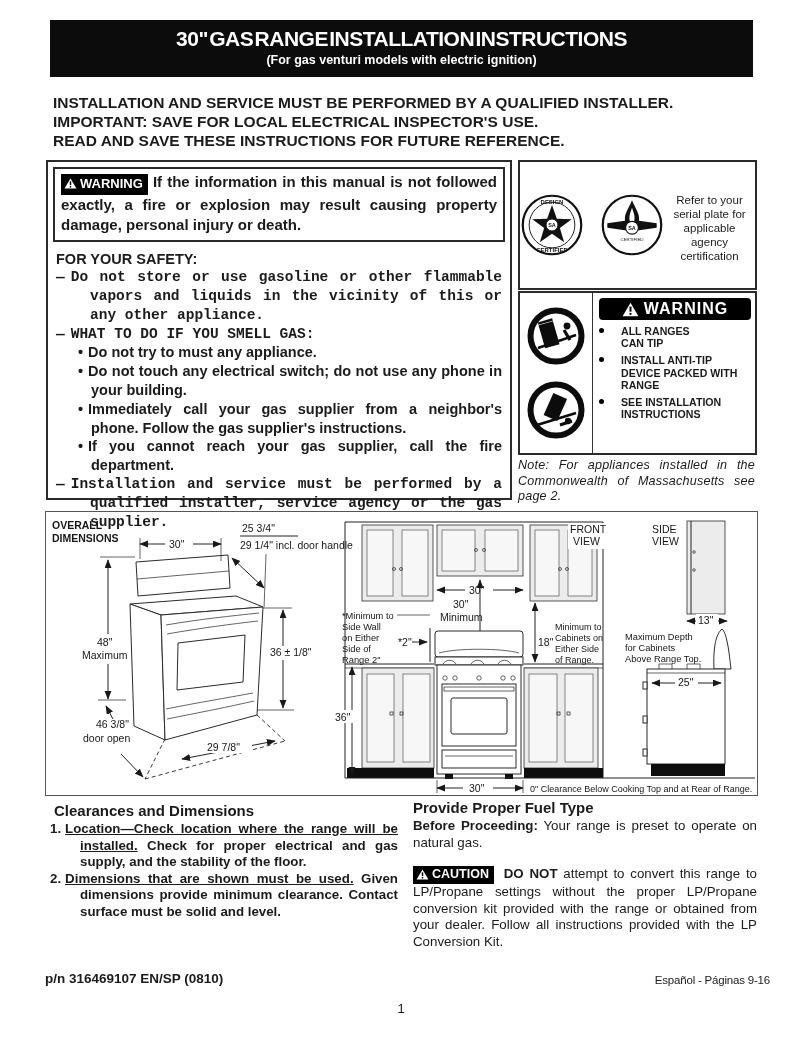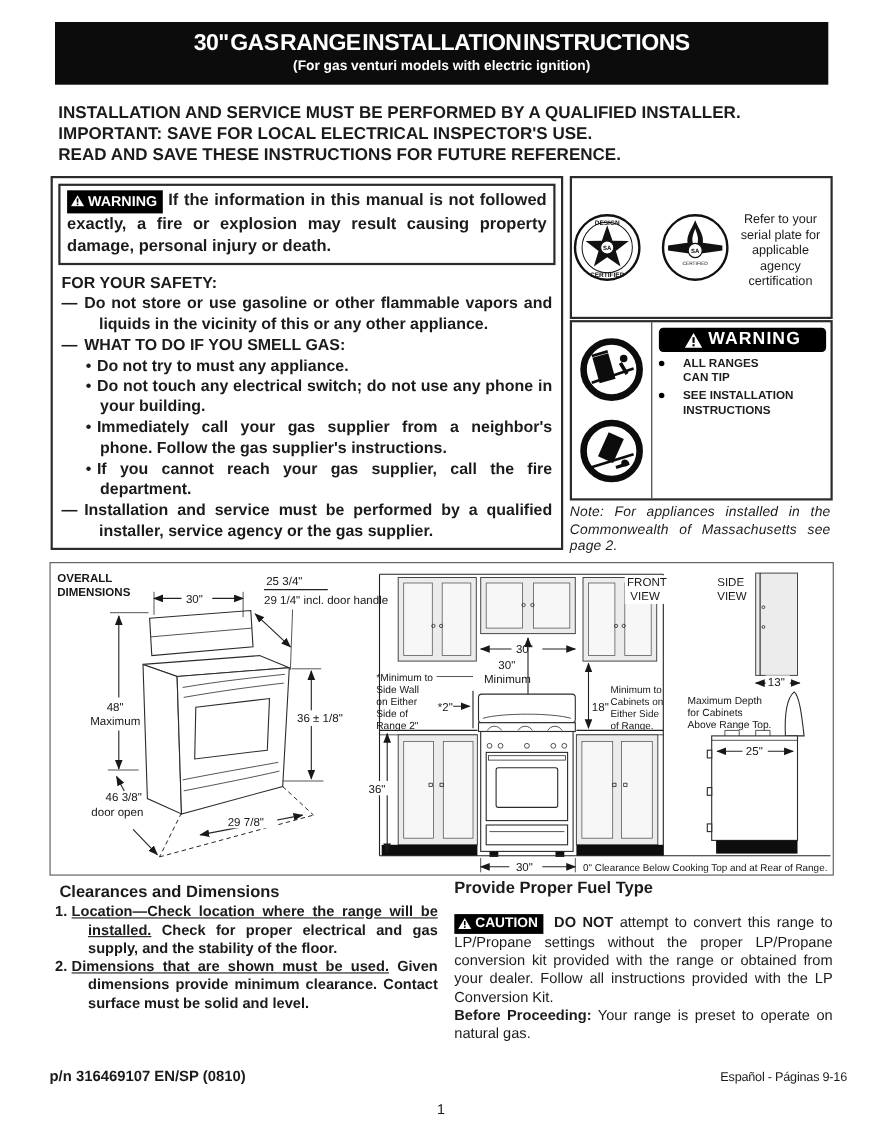--- a/index.html
+++ b/index.html
@@ -16,21 +16,21 @@
 
   
   .cols{position:absolute;left:46px;top:160px;width:637px;height:345px;}
   .safetybox{position:absolute;left:0;top:0;width:462px;height:336px;border:2px solid #2b2b2b;}
   .warnbox{margin:5px 5px 4px 5px;border:2px solid #2b2b2b;padding:3px 6px 5px 6px;
            font-size:15px;font-weight:bold;line-height:20px;text-align:justify;}
   .badge{display:inline-flex;align-items:center;gap:3px;background:#000;color:#fff;
          padding:0 5px 1px 3px;font-weight:bold;vertical-align:-2px;}
   .warnbox .badge{font-size:13px;}
   .safetytxt{padding:4px 8px 0 8px;font-size:14.5px;font-weight:bold;line-height:18.8px;}
-  .hang{padding-left:34px;text-indent:-34px;text-align:justify;}
+  .hang{padding-left:34px;text-indent:-34px;text-align:justify;font-family:Liberation Mono, monospace;}
   .hang .mk{padding-right:6px;}
   .sub{margin-left:22px;padding-left:13px;text-indent:-13px;text-align:justify;}
   .sub .mk{padding-right:5px;}
 
   .certbox{position:absolute;left:472px;top:0;width:235px;height:126px;border:2px solid #2b2b2b;
            display:flex;align-items:center;justify-content:center;}
   .logos{display:flex;gap:16px;align-items:center;}
   .certcap{font-size:11.5px;text-align:center;line-height:14px;margin-top:5px;}
 
   .tipbox{position:absolute;left:472px;top:131px;width:235px;height:160px;border:2px solid #2b2b2b;
@@ -183,20 +183,26 @@
             </svg>
           <span>WARNING</span>
         </div>
         <div class="tipitem">
             <span class="dot"></span>
             <span class="pre">ALL RANGES
 CAN TIP</span>
           </div>
         <div class="tipitem">
             <span class="dot"></span>
+            <span class="pre">INSTALL ANTI-TIP
+DEVICE PACKED WITH
+RANGE</span>
+          </div>
+        <div class="tipitem">
+            <span class="dot"></span>
             <span class="pre">SEE INSTALLATION
 INSTRUCTIONS</span>
           </div>
       </div>
     </div>
 
     <div class="manote">Note: For appliances installed in the Commonwealth of Massachusetts see page 2.</div>
   </div>
 
   <div class="diag">
@@ -396,34 +402,34 @@
       <h3>Clearances and Dimensions</h3>
       <div class="c-item">
         <span class="num">1.</span><span class="ul">Location—Check location where the range will be installed.</span><span> Check for proper electrical and gas supply, and the stability of the floor.</span>
       </div>
       <div class="c-item">
         <span class="num">2.</span><span class="ul">Dimensions that are shown must be used.</span><span> Given dimensions provide minimum clearance.  Contact surface must be solid and level.</span>
       </div>
     </div>
     <div class="bright">
       <h3>Provide Proper Fuel Type</h3>
+      <div class="fuelp">
+        <b>Before Proceeding:</b><span> Your range is preset to operate on natural gas.</span>
+      </div>
       <div class="fuelp caution">
         <span class="badge">
             <svg width="13" height="11" viewBox="0 0 14 12">
               <path d="M7,0.5 L13.5,11.5 H0.5 Z" fill="#fff"></path>
               <rect x="6.2" y="3.6" width="1.6" height="4.2" fill="#000"></rect>
               <rect x="6.2" y="8.8" width="1.6" height="1.6" fill="#000"></rect>
             </svg>
             <span>CAUTION</span>
           </span>
         <b>DO NOT</b><span> attempt to convert this range to LP/Propane settings without the proper LP/Propane conversion kit provided with the range or obtained from your dealer.  Follow all instructions provided with the LP Conversion Kit.</span>
       </div>
-      <div class="fuelp">
-        <b>Before Proceeding:</b><span> Your range is preset to operate on natural gas.</span>
-      </div>
     </div>
   </div>
 
   <div class="footer-pn">p/n 316469107 EN/SP (0810)</div>
   <div class="footer-es">Español - Páginas 9-16</div>
   <div class="footer-pg">1</div>
 
 </div>
 
 </body></html>

